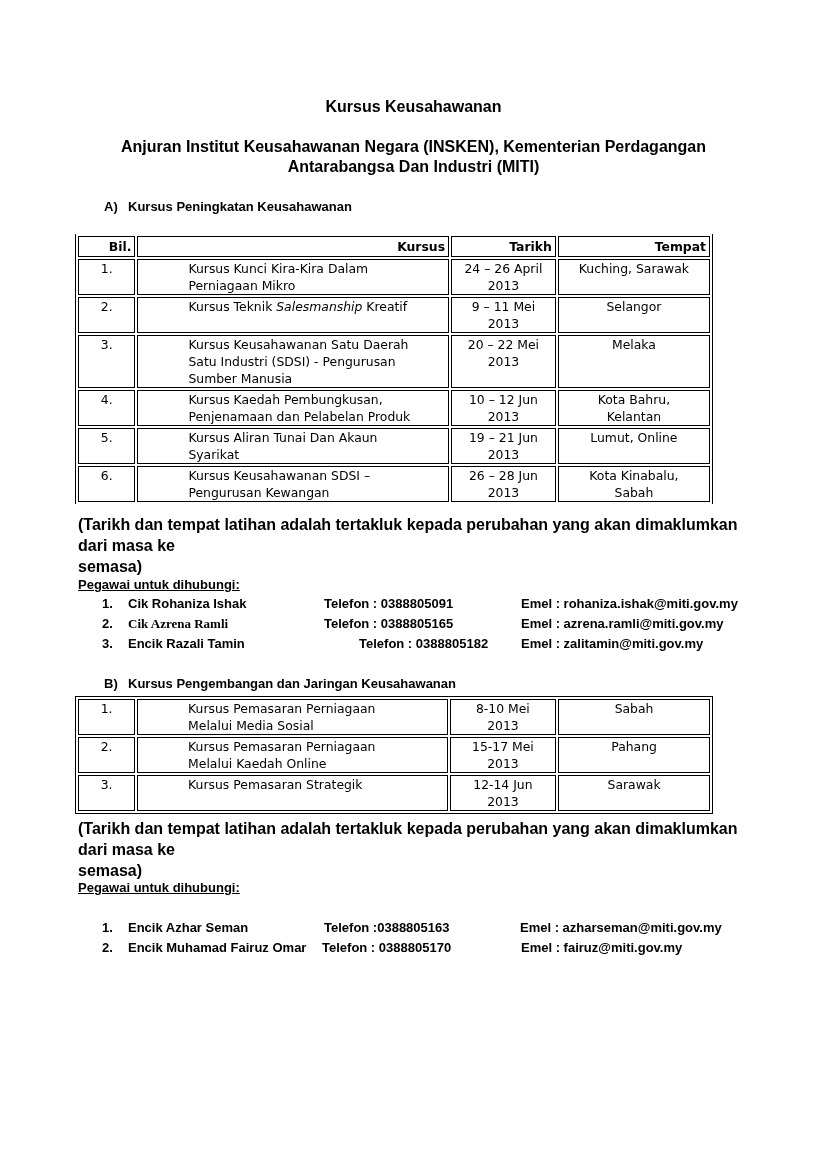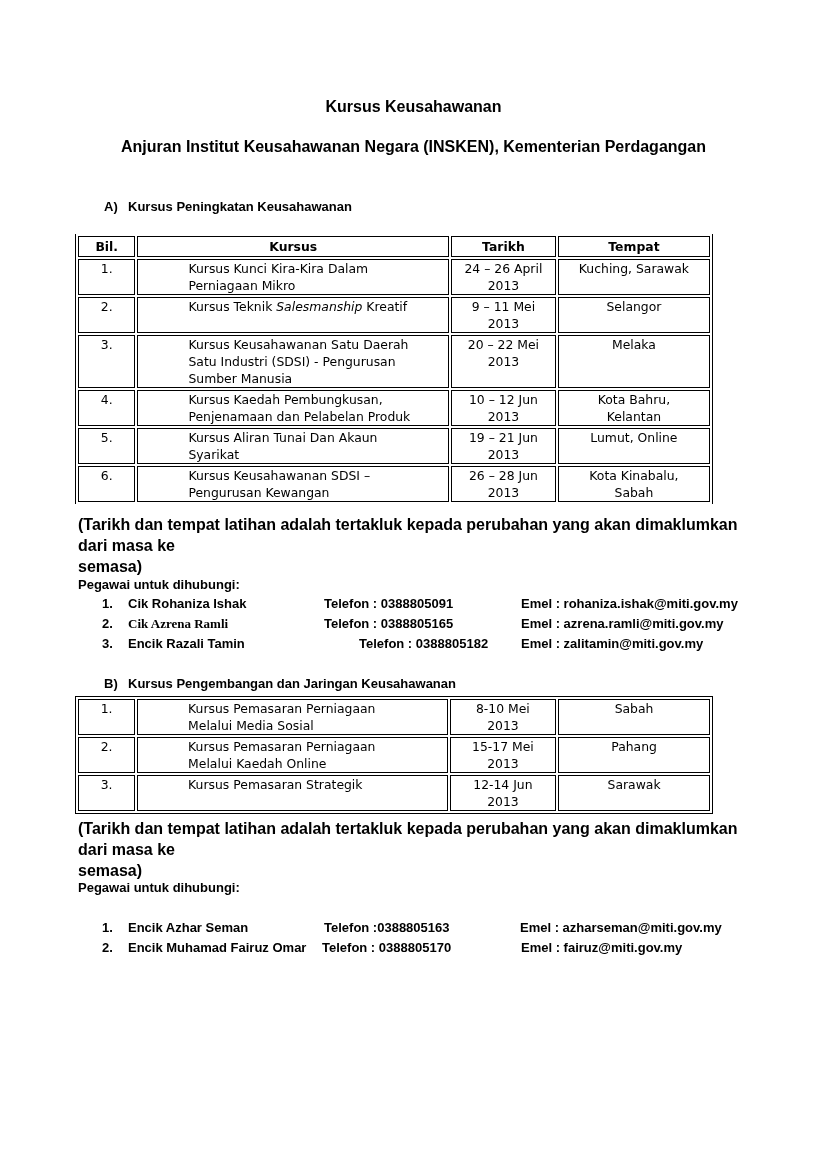--- a/index.html
+++ b/index.html
@@ -4,44 +4,45 @@
 <style>
   html, body { margin: 0; padding: 0; background: #ffffff; }
   body { width: 827px; height: 1170px; position: relative; overflow: hidden; color: #000; }
   .page { position: absolute; left: 0; top: 0; width: 827px; height: 1170px; }
   .hdr { position: absolute; left: 0; width: 827px; text-align: center;
          font-family: "Liberation Sans", sans-serif; font-weight: bold; font-size: 16px; line-height: 20px; }
   .sec { position: absolute; font-family: "Liberation Sans", sans-serif; font-weight: bold; font-size: 13px; }
   .sec .lt { display: inline-block; width: 24px; }
   .note { position: absolute; left: 78px; width: 690px; font-family: "Liberation Sans", sans-serif;
           font-weight: bold; font-size: 16px; line-height: 21px; }
-  .contacts-title { position: absolute; left: 78px; font-family: "Liberation Sans", sans-serif; font-weight: bold; font-size: 13px; }
+  .contacts-title { position: absolute; left: 78px; font-family: "Liberation Sans", sans-serif; font-weight: bold; font-size: 13px; text-decoration: underline; }
   .contact { position: absolute; left: 102px; height: 20px; font-family: "Liberation Sans", sans-serif;
              font-weight: bold; font-size: 13px; white-space: nowrap; }
   .contact span { position: absolute; top: 0; white-space: nowrap; }
 
   table.grid { position: absolute; border-collapse: separate; border-spacing: 2px;
                border-left: 1px solid #000; border-right: 1px solid #000;
                font-family: "DejaVu Sans", sans-serif; font-size: 12.4px; line-height: 17px; }
   table.grid td, table.grid th { border: 1px solid #000; vertical-align: top; padding: 0 3px; }
-  table.grid th { font-weight: bold; text-align: center; padding: 1px 3px 1px 3px; margin-top: 24px; }
+  table.grid th { font-weight: bold; text-align: right; padding: 1px 3px 1px 3px; margin-top: 24px; }
   td.c-no { text-align: center; width: 50px; }
   td.c-kursus { padding-left: 50px !important; width: 260px; }
   td.c-date { text-align: center; width: 98px; }
   td.c-place { text-align: center; width: 146px; }
   table.gridB td.c-date { width: 100px; }
   table.gridB td.c-place { width: 146px; }
 </style>
 </head>
 <body>
 
 <div class="page">
 
   <div class="hdr" style="top:97px;">Kursus  Keusahawanan</div>
   <div class="hdr" style="top:137px;">Anjuran Institut Keusahawanan Negara (INSKEN), Kementerian Perdagangan</div>
+  <div class="hdr" style="top:157px;">Antarabangsa Dan Industri (MITI)</div>
 
   <div class="sec" style="left:104px; top:199px;">
     <span class="lt">A)</span><span>Kursus Peningkatan Keusahawanan</span>
   </div>
 
   <table class="grid gridA" style="left:75px; top:234px; width:638px;">
     <tbody>
         <tr>
       <th>Bil.</th>
       <th>Kursus</th>

